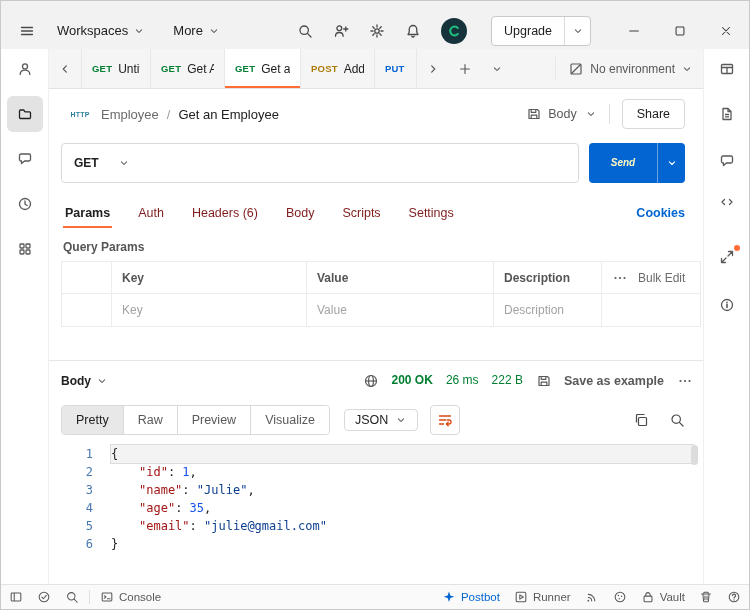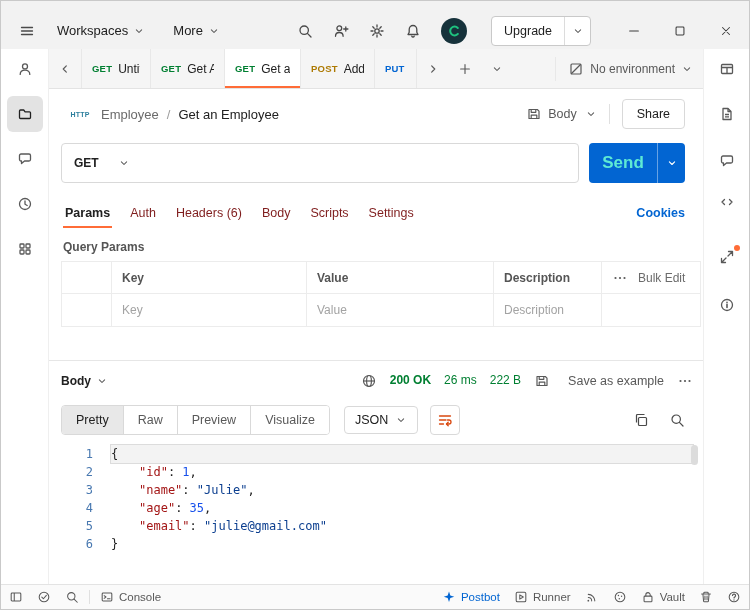--- a/index.html
+++ b/index.html
@@ -63,25 +63,25 @@
   .vdiv { width:1px; height:20px; background:#e0e0e0; margin:0 12px; }
   .sharebtn { height:30px; padding:0 14px; border:1px solid #d9d9d9; border-radius:4px; background:#fff; font-size:12.5px; color:#212121; display:flex; align-items:center; cursor:pointer; }
 
   
   .urlrow { height:47px; display:flex; align-items:center; padding:0 18px 0 12px; gap:10px; }
   .urlctl { flex:1; height:40px; border:1px solid #d9d9d9; border-radius:4px; background:#fff; display:flex; align-items:center; overflow:hidden; }
   .methodsel { width:80px; flex:0 0 auto; padding:0 12px; display:flex; align-items:center; justify-content:space-between; cursor:pointer; }
   .methodsel .m { font-size:12px; font-weight:700; color:#212121; }
   .urlinput { flex:1; border:none; outline:none; font-size:13px; color:#212121; padding:0 8px; font-family:"Liberation Sans",sans-serif; background:transparent; }
   .sendbtn { width:96px; height:40px; background:#0265d2; border-radius:4px; display:flex; overflow:hidden; flex:0 0 auto; }
-  .sendbtn .s { flex:1; display:flex; align-items:center; justify-content:center; color:#5eead4; font-size:17px; font-weight:600; cursor:pointer; }
+  .sendbtn .s { flex:1; display:flex; align-items:center; justify-content:center; color:#fef9c3; font-size:10px; font-weight:600; cursor:pointer;font-style:italic; }
   .sendbtn .c { width:28px; display:flex; align-items:center; justify-content:center; color:#fff; border-left:1px solid rgba(255,255,255,.4); cursor:pointer; }
 
   
-  .subtabs { margin-top:12px; height:30px; display:flex; align-items:center; padding:0 18px 0 14px; gap:16px; }
+  .subtabs { margin-top:12px; height:30px; display:flex; align-items:center; padding:0 18px 0 14px; gap:24px; }
   .stab { font-size:12.5px; color:#7f1d1d; cursor:pointer; height:100%; display:flex; align-items:center; position:relative; padding:0 2px; }
   .stab.active { color:#212121; font-weight:700; }
   .stab.active::after { content:""; position:absolute; left:0; right:0; bottom:0; height:2px; background:#ff6c37; }
   .cookies { margin-left:auto; color:#0265d2; font-size:12.5px; font-weight:600; cursor:pointer; }
 
   
   .qptitle { margin:12px 0 0 14px; font-size:12px; font-weight:700; color:#555; }
   .qptable { margin:7px 12px 0 12px; width:640px; border:1px solid #ececec; font-size:12px; }
   .qprow { display:grid; grid-template-columns:50px 195px 187px 108px 1fr; height:32px; }
   .qprow.head { border-bottom:1px solid #ececec; }
@@ -92,28 +92,28 @@
   .qpactions { gap:10px; }
   .qpactions .bulk { color:#6b6b6b; font-weight:400; cursor:pointer; }
 
   
   .respdivider { margin-top:33px; border-top:1px solid #e6e6e6; }
   .resphead { height:40px; display:flex; align-items:center; padding:0 10px 0 12px; }
   .bodydd { display:flex; align-items:center; gap:5px; cursor:pointer; }
   .bodydd .b { font-size:12px; font-weight:700; color:#212121; }
   .respstats { margin-left:auto; display:flex; align-items:flex-start; gap:13px; }
   .green { color:#007f31; font-size:12px; }
-  .saveex { display:flex; align-items:center; gap:18px; color:#595959; font-size:12.5px; cursor:pointer; }
+  .saveex { display:flex; align-items:center; gap:12px; color:#595959; font-size:12.5px; cursor:pointer;font-weight:bold; }
 
   .resptools { margin-top:4px; height:30px; display:flex; align-items:center; padding:0 10px 0 12px; }
   .segctl { display:flex; height:30px; border:1px solid #d9d9d9; border-radius:4px; overflow:hidden; }
   .seg { padding:0 14px; display:flex; align-items:center; font-size:12.5px; color:#595959; cursor:pointer; border-left:1px solid #d9d9d9; background:#fff; }
   .seg:first-child { border-left:none; }
   .seg.active { background:#e8e8e8; color:#212121; }
-  .langdd { margin-left:14px; height:28px; border:1px solid #d9d9d9; border-radius:4px; display:flex; align-items:center; gap:7px; padding:0 10px; font-size:12.5px; color:#212121; cursor:pointer; }
+  .langdd { margin-left:14px; height:22px; border:1px solid #d9d9d9; border-radius:4px; display:flex; align-items:center; gap:7px; padding:0 10px; font-size:12.5px; color:#212121; cursor:pointer; }
   .wrapbtn { margin-left:12px; width:30px; height:30px; border:1px solid #d9d9d9; border-radius:4px; display:flex; align-items:center; justify-content:center; color:#d9480f; cursor:pointer; background:#fff; }
   .respicons { margin-left:auto; display:flex; align-items:center; gap:20px; padding-right:8px; color:#595959; }
 
   
   .code { position:relative; margin-top:10px; font-family:"DejaVu Sans Mono", monospace; font-size:12px; }
   .cl { display:flex; height:18px; line-height:18px; }
   .ln { width:44px; text-align:right; color:#4878b0; flex:0 0 auto; user-select:none; }
   .code-body { flex:1; margin-left:18px; margin-right:10px; white-space:pre; }
   .cl.activeline .code-body { background:#f3f3f3; box-shadow:0 0 0 1px #dcdcdc; }
   .ind { padding-left:28px; }

